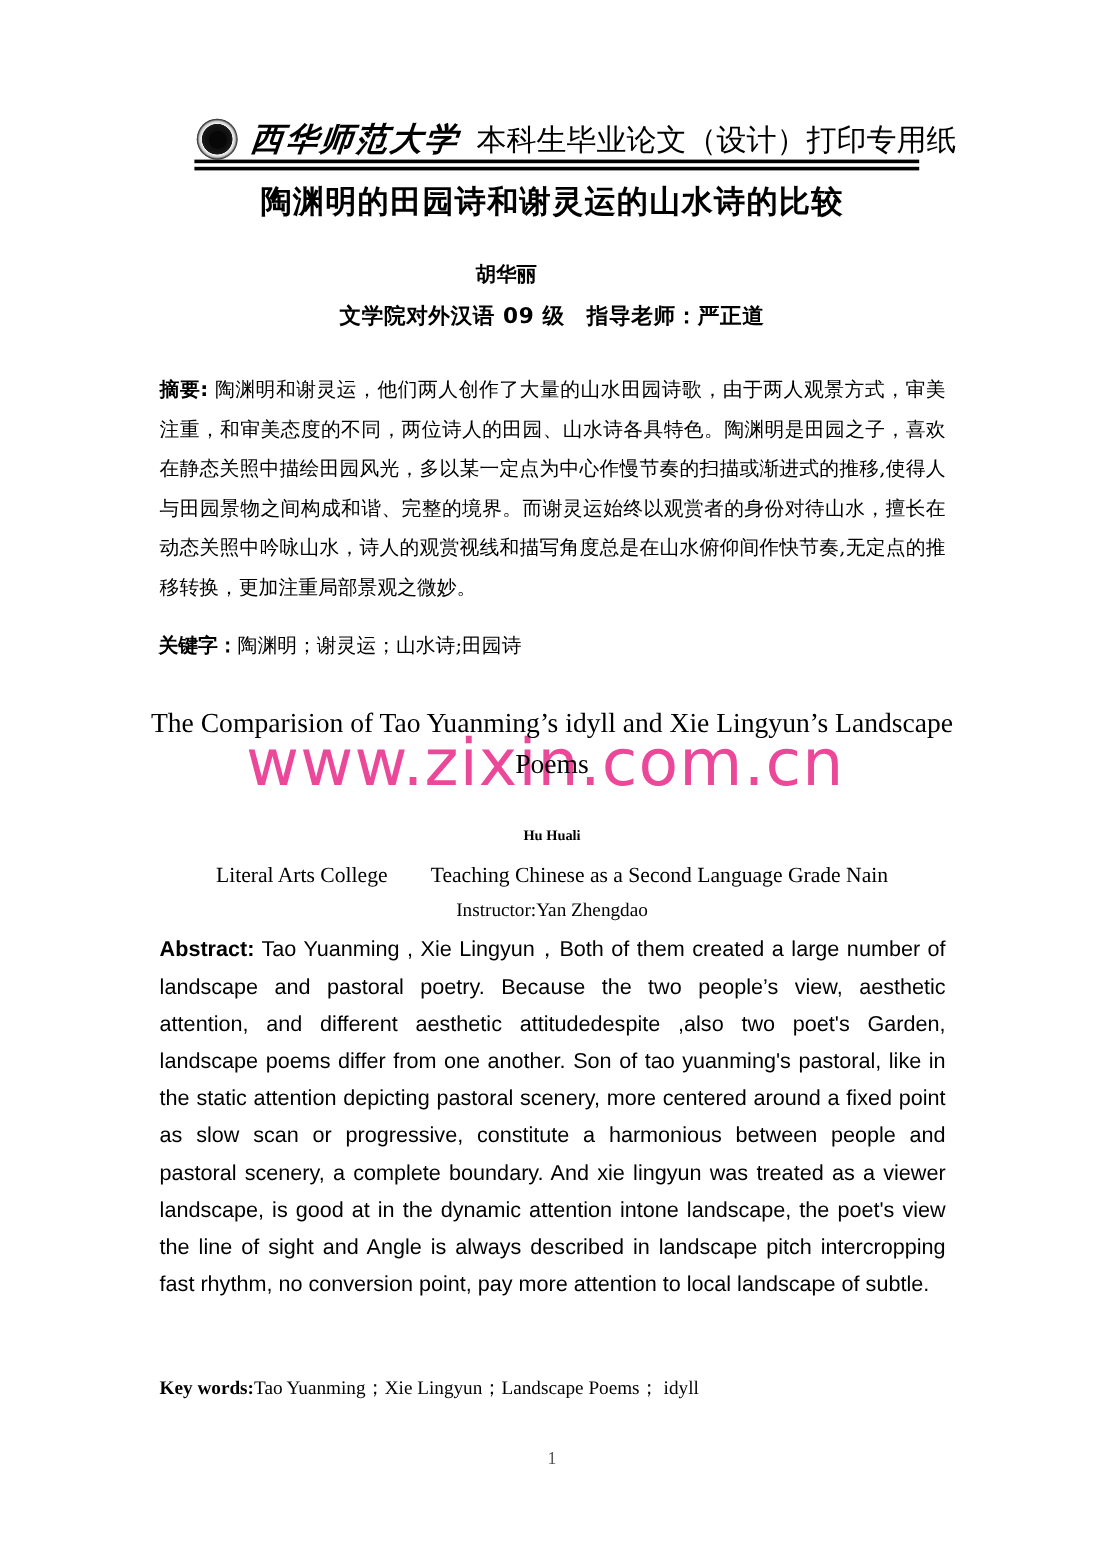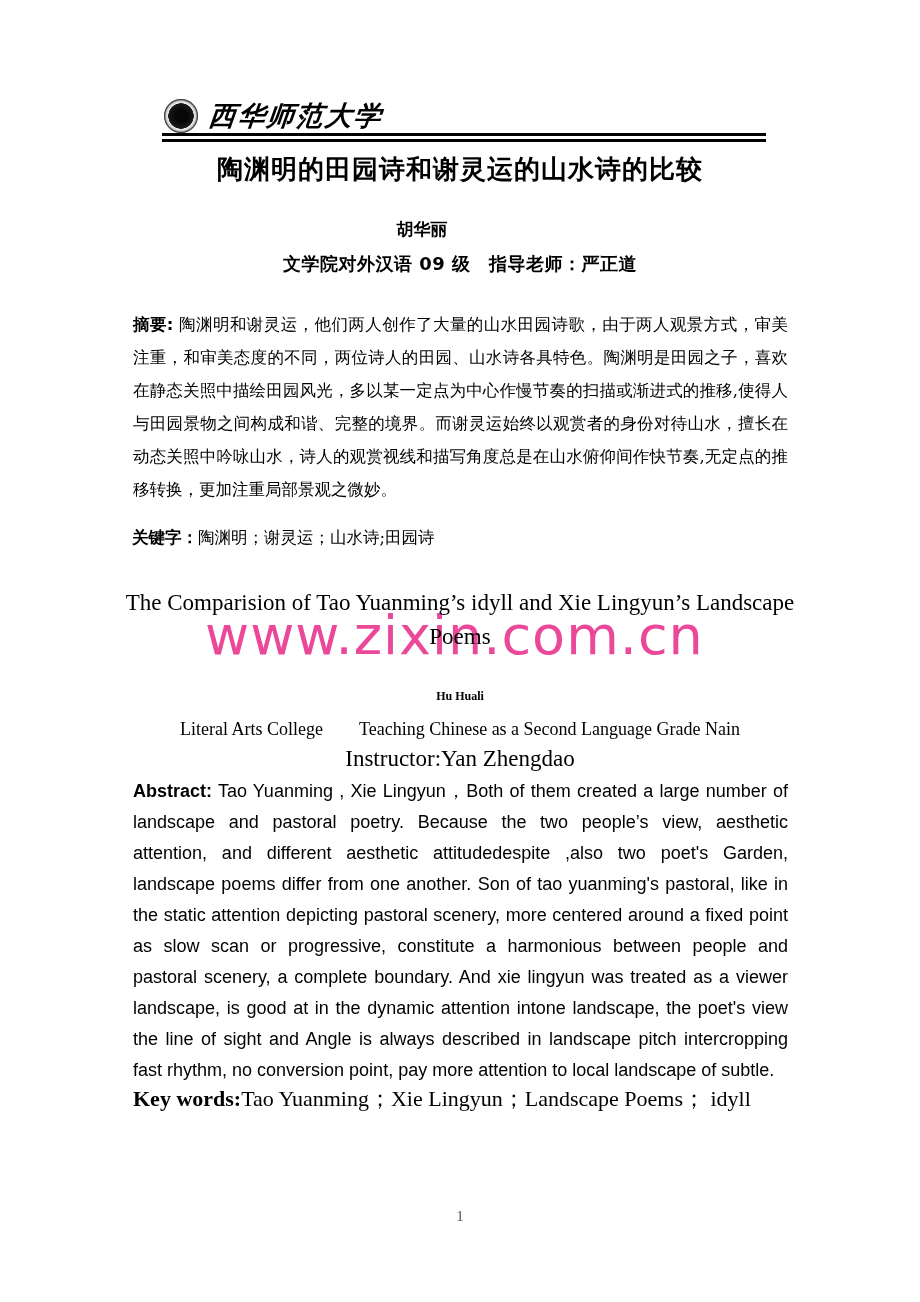--- a/index.html
+++ b/index.html
@@ -224,21 +224,21 @@
     font-weight: 400;
     line-height: 30px;
   }
   .en-instructor {
     position: absolute;
     left: 120px;
     top: 744px;
     width: 680px;
     text-align: center;
     font-family: "Liberation Serif", "DejaVu Serif", serif;
-    font-size: 23px;
+    font-size: 16px;
     font-weight: 400;
     line-height: 30px;
   }
 
   
   .en-abstract {
     position: absolute;
     left: 133px;
     top: 776px;
     width: 655px;
@@ -247,24 +247,24 @@
     line-height: 31px;
     text-align: justify;
   }
   .en-abstract .lbl {
     font-weight: 700;
   }
 
   .en-keywords {
     position: absolute;
     left: 133px;
-    top: 1083px;
+    top: 1142px;
     width: 655px;
     font-family: "Liberation Serif", "DejaVu Serif", serif;
-    font-size: 22px;
+    font-size: 16px;
     line-height: 31px;
   }
   .en-keywords .lbl { font-weight: 700; }
 
   
   .page-number {
     position: absolute;
     left: 0;
     top: 1208px;
     width: 920px;
@@ -279,20 +279,21 @@
 
 <div class="page">
 
   <div class="watermark">www.zixin.com.cn</div>
 
   <div class="content">
 
     <div class="letterhead">
       <div class="seal"></div>
       <div class="univ-name">西华师范大学</div>
+      <div class="letterhead-title">本科生毕业论文（设计）打印专用纸</div>
     </div>
 
     <div class="rule-wrap">
       <div class="bar top"></div>
       <div class="bar bottom"></div>
     </div>
 
     <div class="cn-title">陶渊明的田园诗和谢灵运的山水诗的比较</div>
     <div class="cn-author">胡华丽</div>
     <div class="cn-affil">文学院对外汉语 09 级　指导老师：严正道</div>

